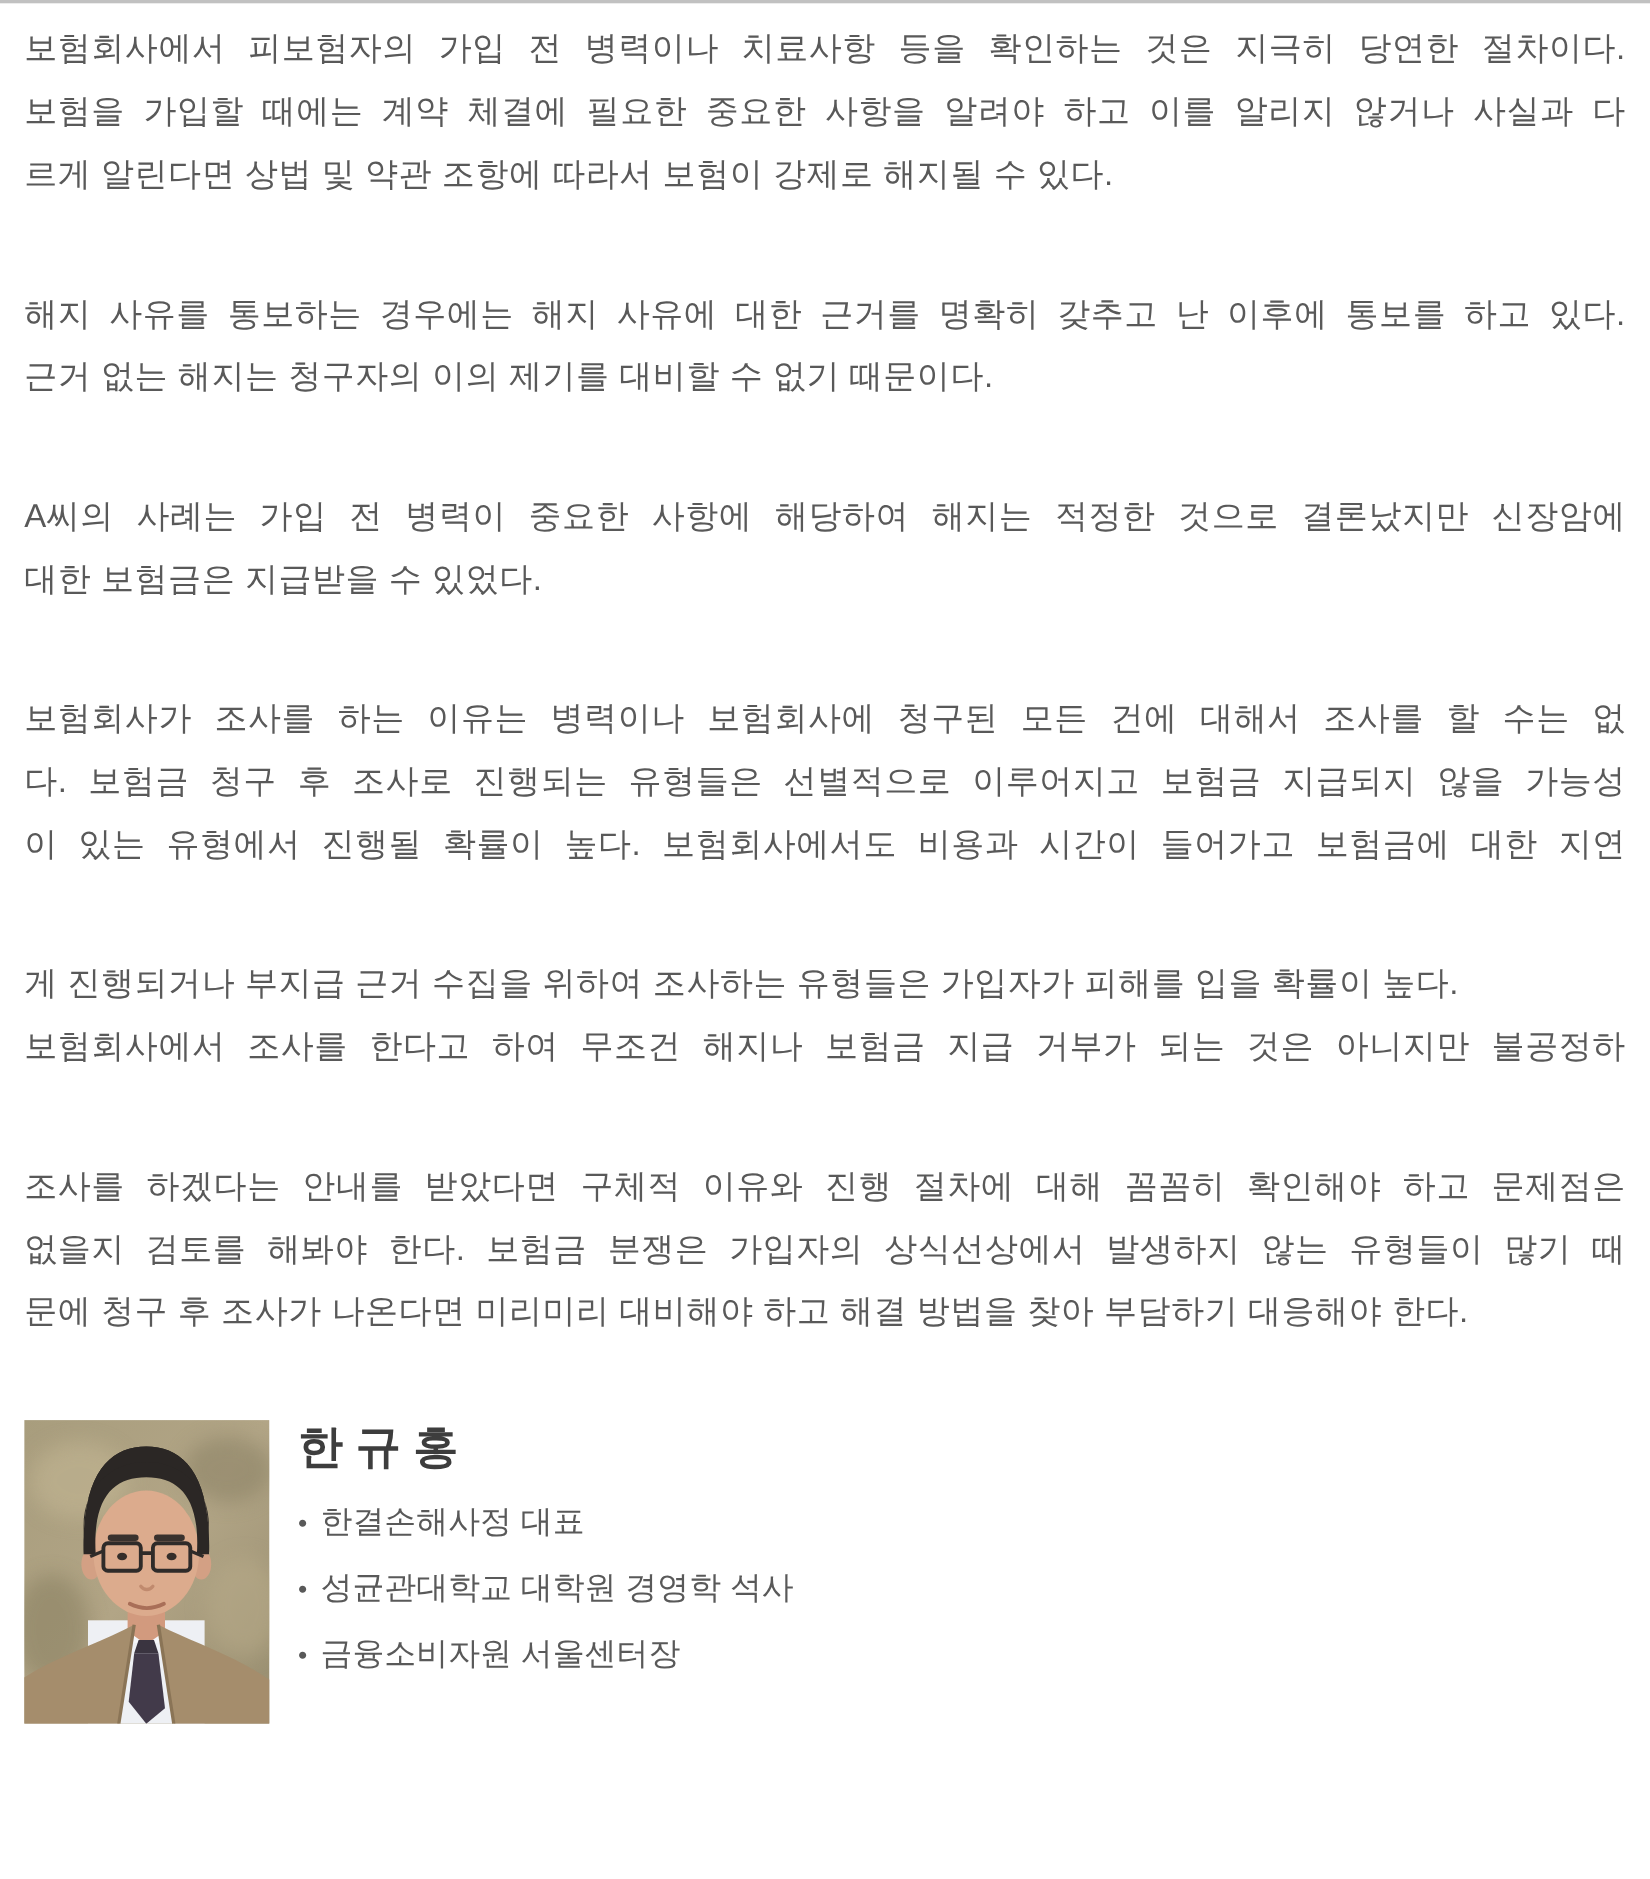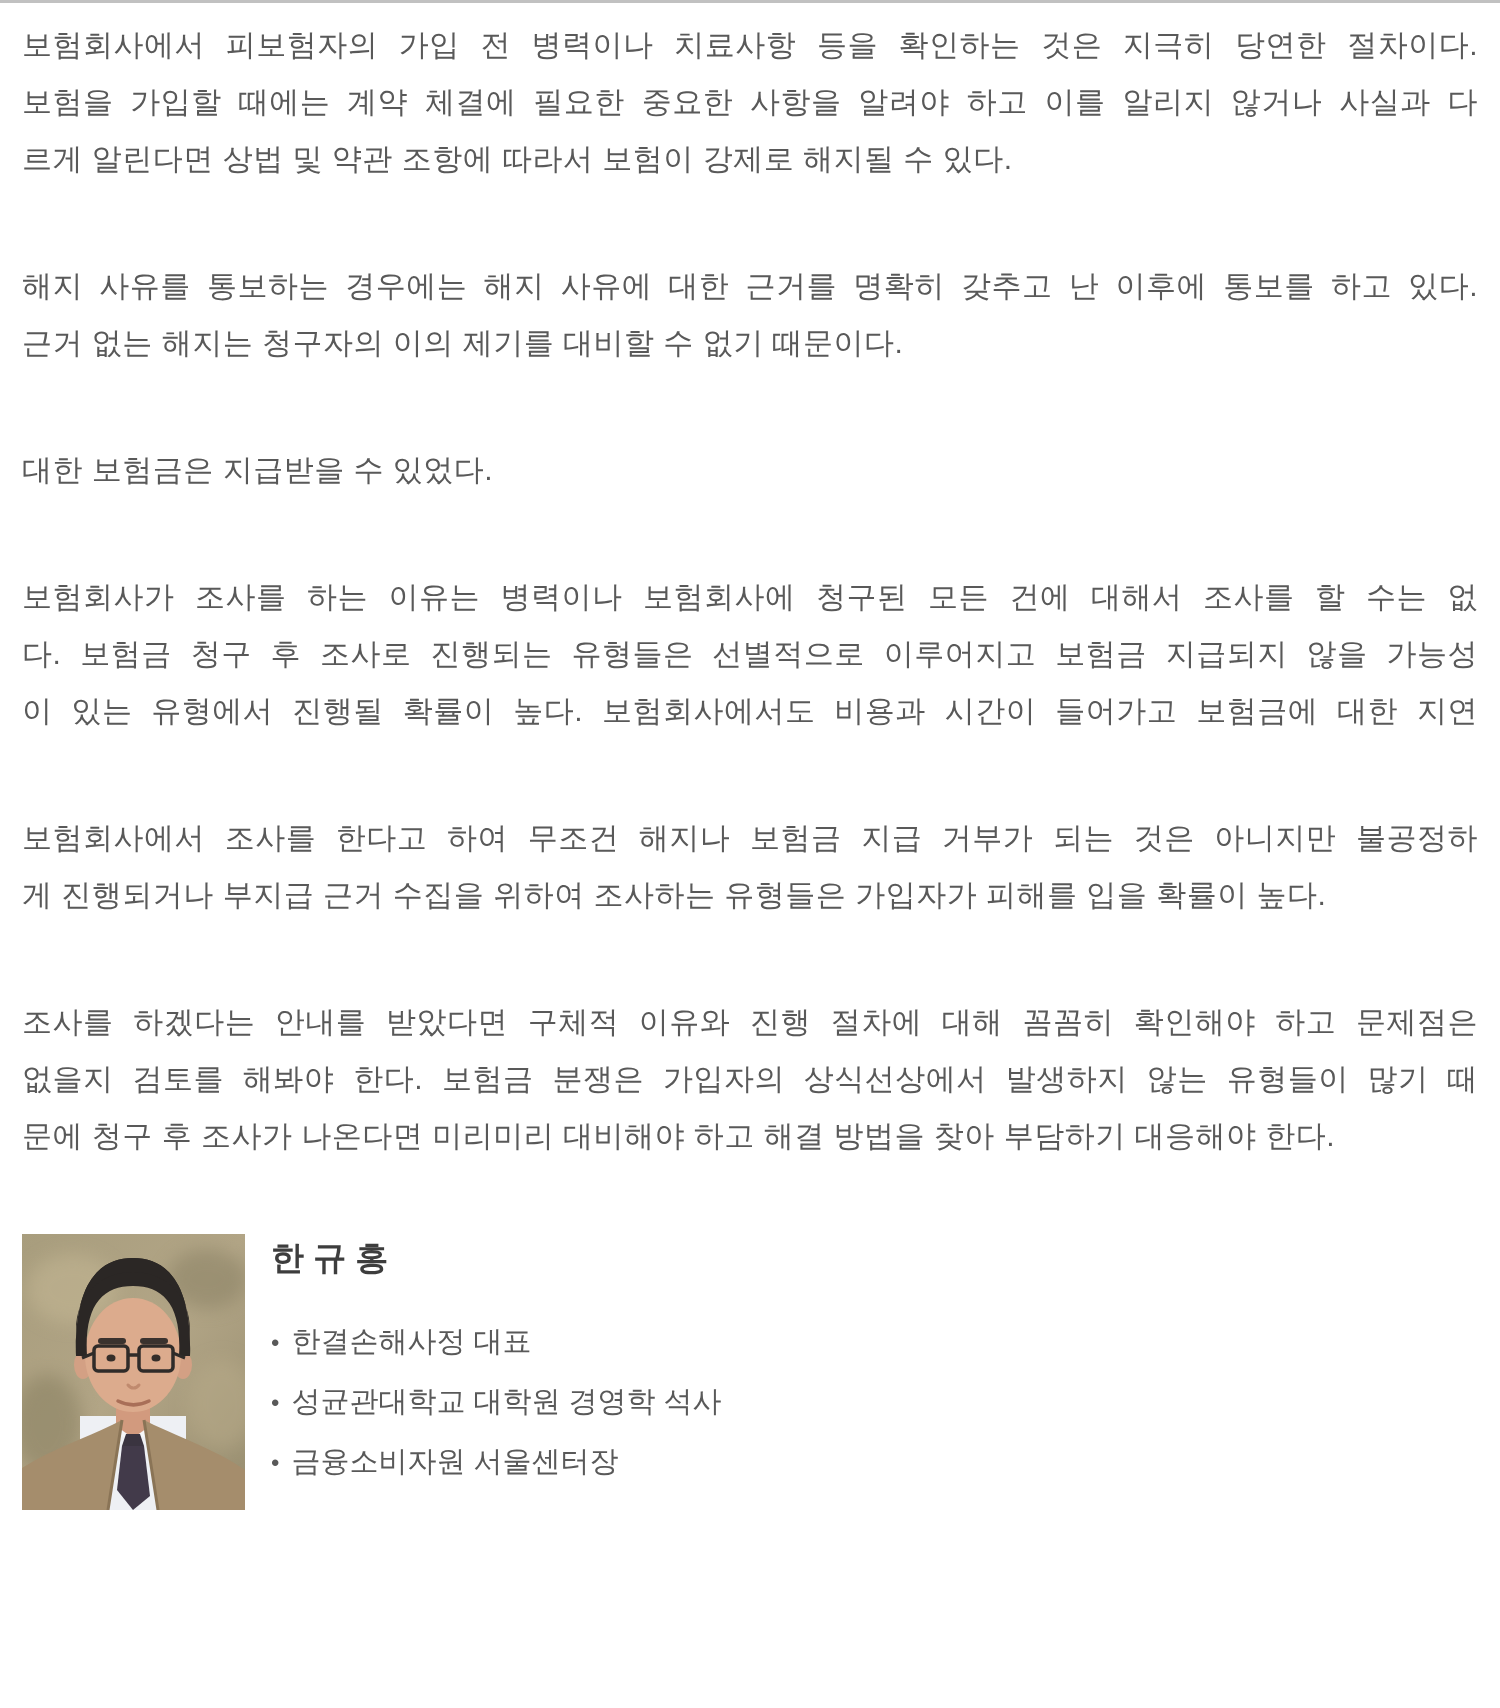--- a/index.html
+++ b/index.html
@@ -41,25 +41,25 @@
     flex: 0 0 auto;
     display: block;
   }
   .author-photo svg { display: block; width: 223px; height: 276px; }
   .author-info {
     padding-left: 26px;
     padding-top: 4px;
     color: #595959;
   }
   .author-name {
-    font-size: 33px;
+    font-size: 41px;
     font-weight: 700;
     color: #3d3d3d;
     line-height: 40px;
-    margin-bottom: 34px;
+    margin-bottom: 20px;
   }
   .credentials { list-style: none; }
   .credential-item {
     font-size: 29px;
     line-height: 58px;
     color: #595959;
   }
   .bullet {
     display: inline-block;
     margin-right: 12px;
@@ -76,30 +76,31 @@
       <div class="para">
         <div class="line">보험회사에서 피보험자의 가입 전 병력이나 치료사항 등을 확인하는 것은 지극히 당연한 절차이다.</div>
         <div class="line">보험을 가입할 때에는 계약 체결에 필요한 중요한 사항을 알려야 하고 이를 알리지 않거나 사실과 다</div>
         <div class="line last">르게 알린다면 상법 및 약관 조항에 따라서 보험이 강제로 해지될 수 있다.</div>
       </div>
       <div class="para">
         <div class="line">해지 사유를 통보하는 경우에는 해지 사유에 대한 근거를 명확히 갖추고 난 이후에 통보를 하고 있다.</div>
         <div class="line last">근거 없는 해지는 청구자의 이의 제기를 대비할 수 없기 때문이다.</div>
       </div>
       <div class="para">
+        <div class="line">A씨의 사례는 가입 전 병력이 중요한 사항에 해당하여 해지는 적정한 것으로 결론났지만 신장암에</div>
         <div class="line last">대한 보험금은 지급받을 수 있었다.</div>
       </div>
       <div class="para">
         <div class="line">보험회사가 조사를 하는 이유는 병력이나 보험회사에 청구된 모든 건에 대해서 조사를 할 수는 없</div>
         <div class="line">다. 보험금 청구 후 조사로 진행되는 유형들은 선별적으로 이루어지고 보험금 지급되지 않을 가능성</div>
         <div class="line">이 있는 유형에서 진행될 확률이 높다. 보험회사에서도 비용과 시간이 들어가고 보험금에 대한 지연</div>
       </div>
       <div class="para">
+        <div class="line last">게 진행되거나 부지급 근거 수집을 위하여 조사하는 유형들은 가입자가 피해를 입을 확률이 높다.</div>
         <div class="line">보험회사에서 조사를 한다고 하여 무조건 해지나 보험금 지급 거부가 되는 것은 아니지만 불공정하</div>
-        <div class="line last">게 진행되거나 부지급 근거 수집을 위하여 조사하는 유형들은 가입자가 피해를 입을 확률이 높다.</div>
       </div>
       <div class="para">
         <div class="line">조사를 하겠다는 안내를 받았다면 구체적 이유와 진행 절차에 대해 꼼꼼히 확인해야 하고 문제점은</div>
         <div class="line">없을지 검토를 해봐야 한다. 보험금 분쟁은 가입자의 상식선상에서 발생하지 않는 유형들이 많기 때</div>
         <div class="line last">문에 청구 후 조사가 나온다면 미리미리 대비해야 하고 해결 방법을 찾아 부담하기 대응해야 한다.</div>
       </div>
     </div>
 
   <div class="author-section">
     <div class="author-photo">

